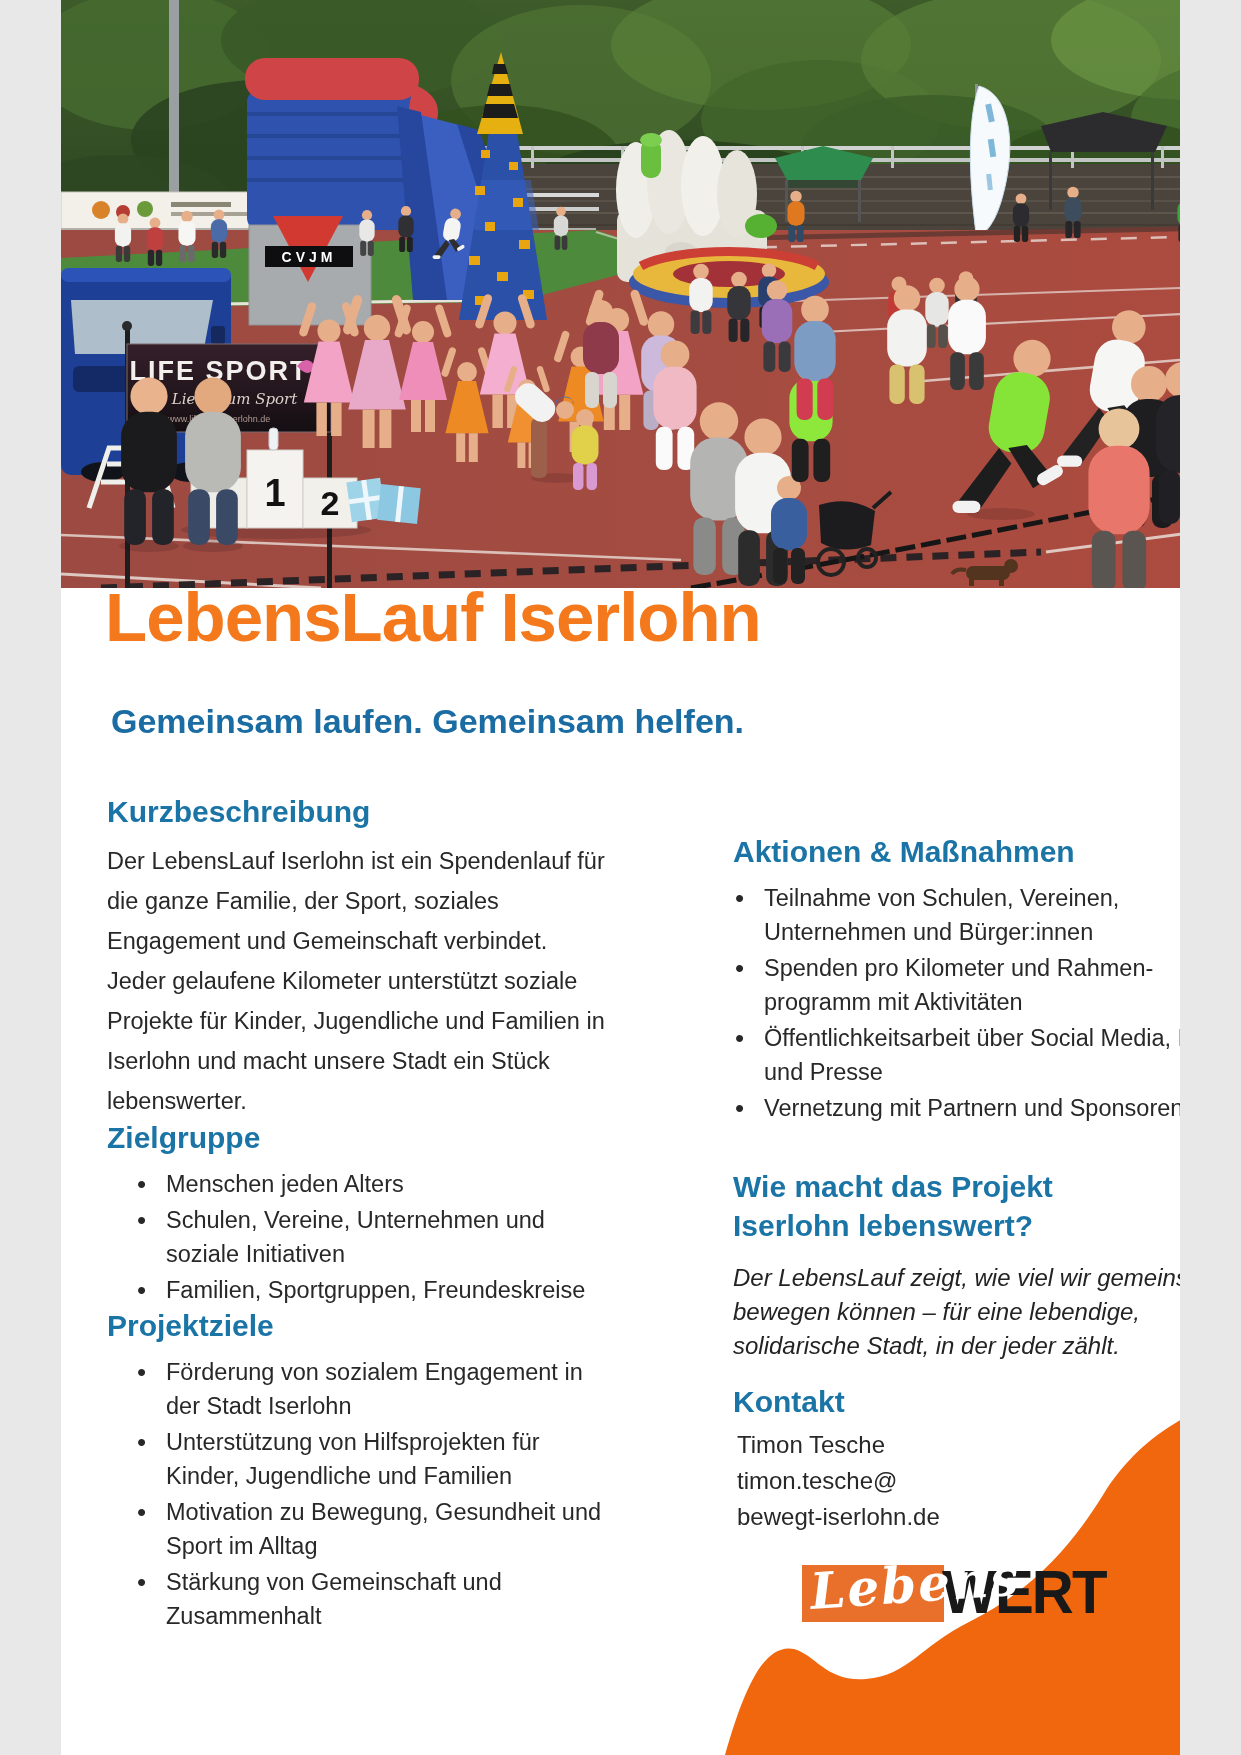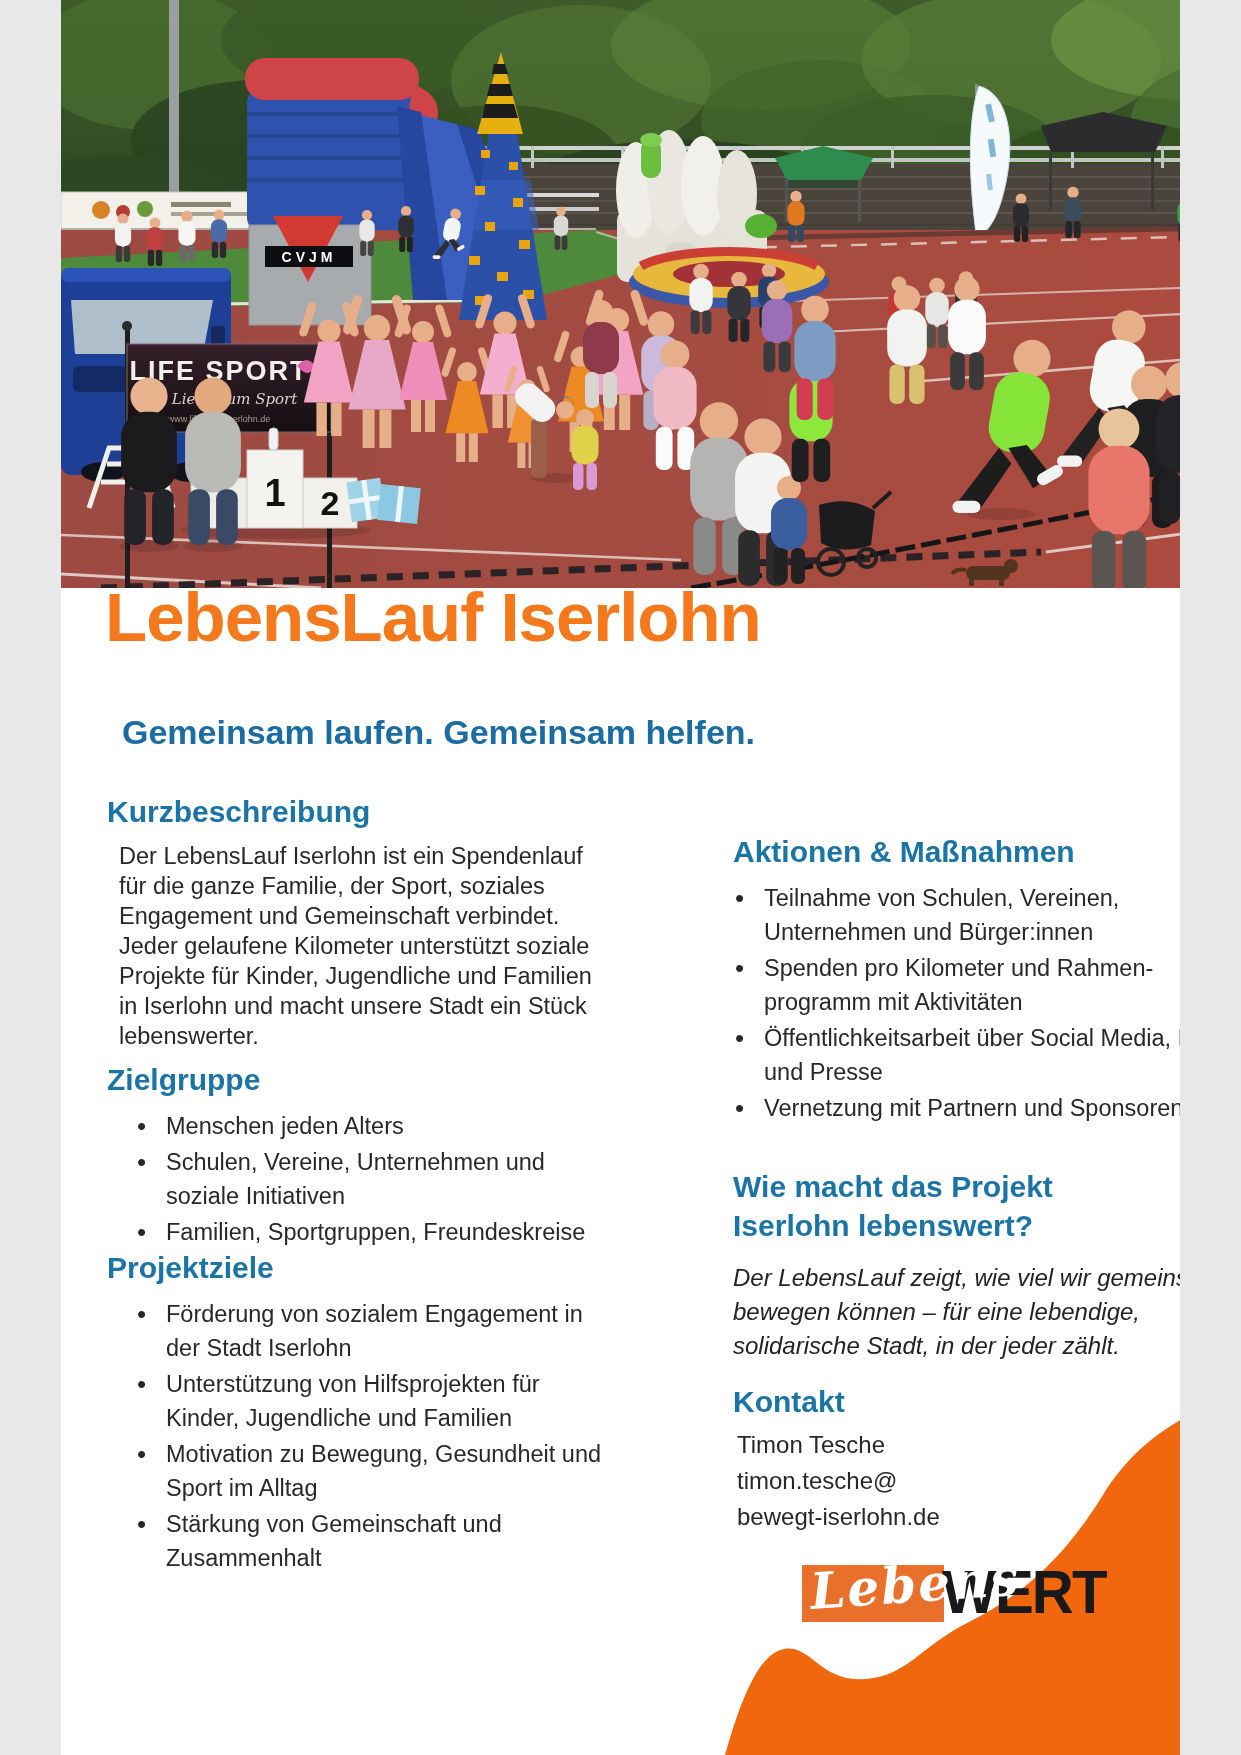--- a/index.html
+++ b/index.html
@@ -1,26 +1,26 @@
 <!DOCTYPE html>
 <html style="--accent-orange: #F4791C; --heading-blue: #1B74A6; --subtitle-blue: #1A6CA2; --text-dark: #282828; --blob-orange: #F1670E; --logo-box-orange: #E8702B; --logo-black: #191919;"><head>
 <meta charset="utf-8">
 <style>
   html,body{margin:0;padding:0;background:#e8e8e8;}
   .page{position:relative;width:1119px;height:1755px;background:#ffffff;overflow:hidden;
         font-family:"Liberation Sans", sans-serif;margin:0 auto;}
   .hero{position:absolute;left:0;top:0;width:1241px;height:588px;display:block;}
   .title{position:absolute;left:44px;top:582px;margin:0;font-size:69px;line-height:1.05;
          font-weight:bold;letter-spacing:-1px;color:var(--accent-orange,#F4791C);}
-  .subtitle{position:absolute;left:46px;top:698px;margin:15px;font-size:34px;font-weight:bold;
+  .subtitle{position:absolute;left:46px;top:698px;margin:4px;font-size:34px;font-weight:bold;
             color:var(--subtitle-blue,#1A6CA2);}
   .col-left{position:absolute;left:46px;top:795px;width:505px;}
   .col-right{position:absolute;left:672px;top:795px;width:500px;margin-top:40px;}
   h3.sec{margin:0 0 12px 0;font-size:30px;font-weight:bold;color:var(--heading-blue,#1B74A6);}
-  p.body,li{font-size:23.5px;line-height:30px;color:var(--text-dark,#282828);margin:12px;}
+  p.body,li{font-size:23.5px;line-height:40px;color:var(--text-dark,#282828);margin:0;}
   ul.blist{list-style:none;margin:0;padding:0;}
   ul.blist li{position:relative;line-height:34px;margin:0 0 2px 0;}
   .col-left ul.blist li{padding-left:59px;}
   .col-left ul.blist li::before{content:"•";position:absolute;left:30px;top:0;font-size:26px;}
   .col-right ul.blist li{padding-left:31px;}
   .col-right ul.blist li::before{content:"•";position:absolute;left:2px;top:0;font-size:26px;}
   .gap-ziel{margin-top:68px;}
   .gap-proj{margin-top:30px;}
   h3.wie{margin:42px 0 0 0;font-size:30px;line-height:39px;font-weight:bold;
          color:var(--heading-blue,#1B74A6);max-width:360px;}

